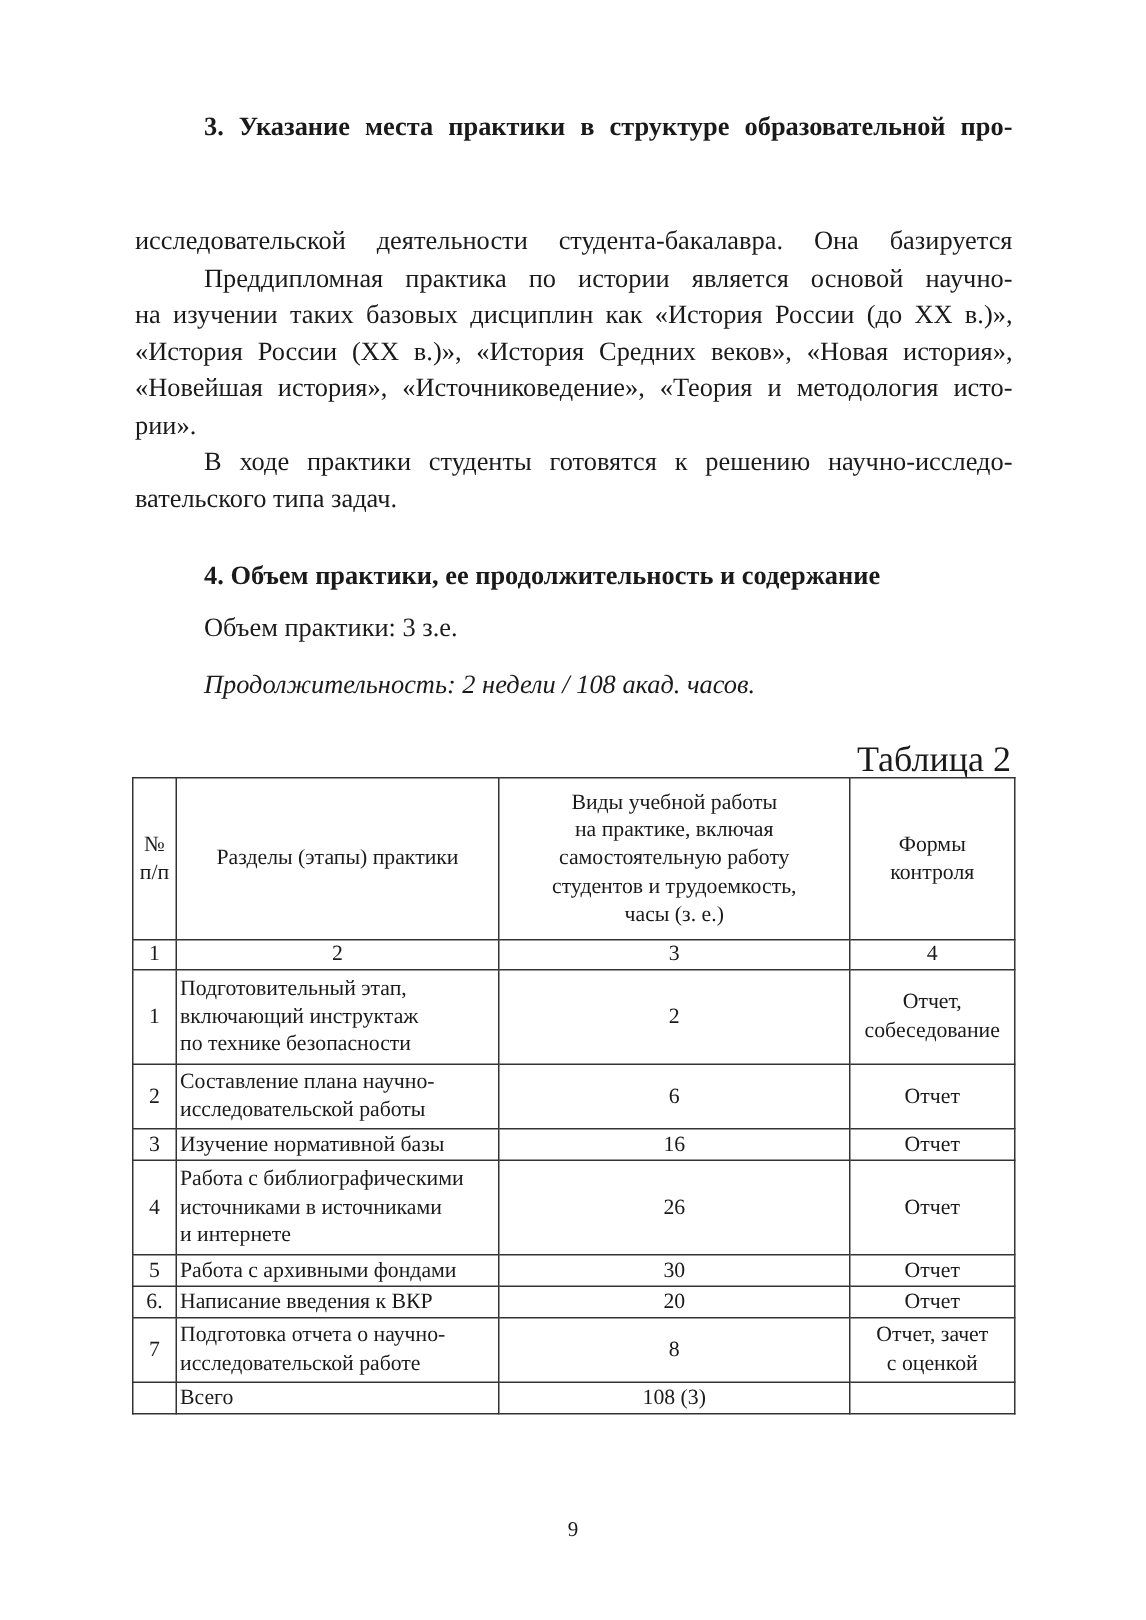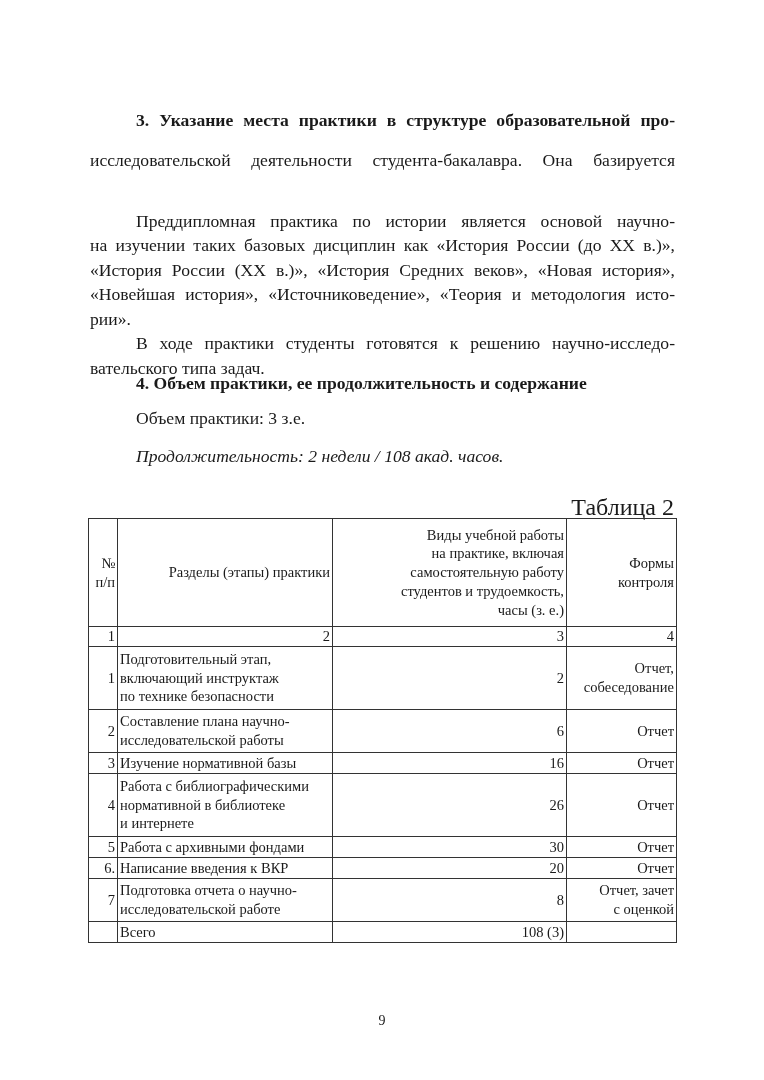--- a/index.html
+++ b/index.html
@@ -8,36 +8,36 @@
     font-family: "Liberation Serif", "DejaVu Serif", serif;
     color: #1a1a1a;
   }
   .page { position: absolute; left: 0; top: 0; width: 764px; height: 1080px; }
   .text-block {
     position: absolute; left: 90px; width: 585px;
     font-size: 17.6px; line-height: 24.5px;
     text-align: justify;
   }
   .heading { font-weight: bold; }
-  .indent { text-indent: 46px; margin-top: 36px; }
+  .indent { text-indent: 46px; }
   .j-last { text-align-last: justify; }
   .line { display: block; }
   .plain { position: absolute; left: 136px; font-size: 17.6px; line-height: 24.5px; }
   .caption { position: absolute; right: 90px; top: 494px; font-size: 24px; }
   table.t {
     position: absolute; left: 88px; top: 518px;
     border-collapse: collapse;
     font-size: 14.5px; line-height: 18.8px;
   }
   table.t td {
     border: 1.3px solid #333;
     padding: 0 2px;
     vertical-align: middle;
   }
-  .c { text-align: right; }
+  .c { text-align: center; }
   .l { text-align: left; }
   .pagenum { position: absolute; left: 0; width: 764px; top: 1013px; text-align: center; font-size: 14px; }
 </style>
 </head>
 <body>
 
 <div class="page">
 
   <div class="text-block heading" style="top:72px;">
     <span class="line indent j-last">3. Указание места практики в структуре образовательной про-</span>
@@ -121,21 +121,21 @@
     <tr style="height:21px;">
       <td class="c">3</td>
       <td class="l">Изучение нормативной базы</td>
       <td class="c">16</td>
       <td class="c">Отчет</td>
     </tr>
     <tr style="height:63px;">
       <td class="c">4</td>
       <td class="l">
         <span class="line">Работа с библиографическими</span>
-        <span class="line">нормативной в библиотеке</span>
+        <span class="line">источниками в источниками</span>
         <span class="line">и интернете</span>
       </td>
       <td class="c">26</td>
       <td class="c">Отчет</td>
     </tr>
     <tr style="height:21px;">
       <td class="c">5</td>
       <td class="l">Работа с архивными фондами</td>
       <td class="c">30</td>
       <td class="c">Отчет</td>

